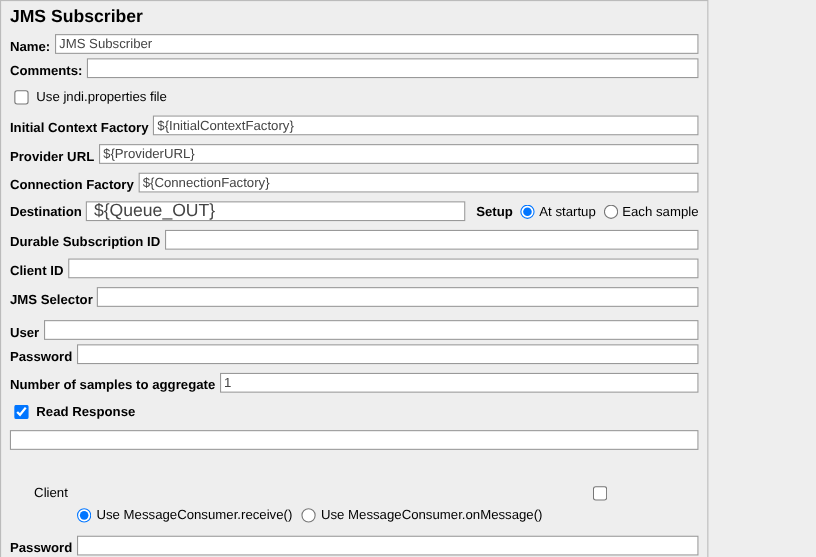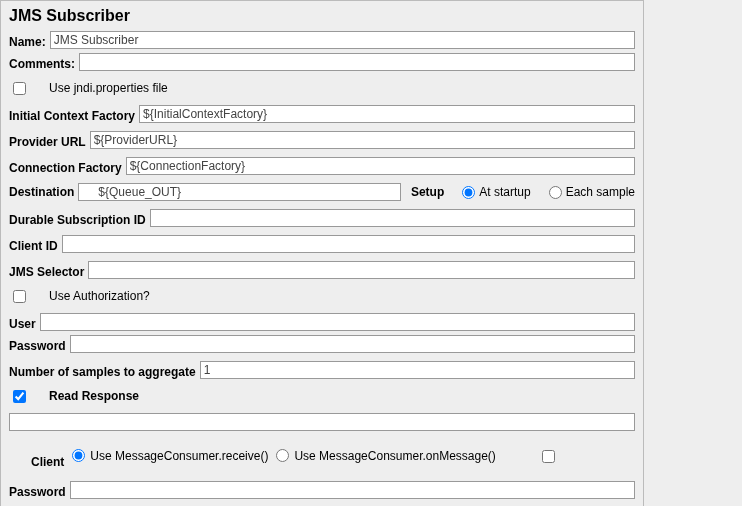--- a/index.html
+++ b/index.html
@@ -49,57 +49,56 @@
     padding: 4px 8px;
     gap: 4px;
   }
   .check-row input[type="checkbox"] {
     width: 13px;
     height: 13px;
     margin: 0 3px 0 4px;
   }
   .check-row .chk-label {
     font-weight: normal;
-    margin-left: 16px;
   }
   .destination-row {
     display: flex;
     align-items: center;
     padding: 2px 8px;
     gap: 4px;
   }
   .destination-row .lbl { font-weight: bold; white-space: nowrap; }
   .destination-row input[type="text"] {
     flex: 1;
     height: 18px;
     border: 1px solid #999;
     background: #fff;
     font-family: Arial, Helvetica, sans-serif;
-    font-size: 12px;
-    padding: 1px 19px;
+    font-size: 16px;
+    padding: 1px 6px;
     color: #444;
   }
   .setup-group {
     display: flex;
     align-items: center;
-    gap: 16px;
+    gap: 5px;
     white-space: nowrap;
     padding-left: 6px;
   }
   .setup-group .setup-lbl { font-weight: bold; }
   .setup-group label { font-weight: normal; display: flex; align-items: center; gap: 2px; }
   .setup-group input[type="radio"] { margin: 0 2px; }
   .client-row {
     display: flex;
     align-items: center;
     padding: 6px 8px 6px 30px;
     gap: 6px;
   }
-  .client-row .client-lbl { font-weight: bold; margin-top: 12px; }
-  .client-row label { font-weight: normal; display: flex; align-items: flex-start; gap: 3px; white-space: nowrap; }
+  .client-row .client-lbl { font-weight: normal; }
+  .client-row label { font-weight: normal; display: flex; align-items: flex-end; gap: 3px; white-space: nowrap; margin-top: 40px; }
   .client-row input[type="radio"] { margin: 0 2px; }
   .stop-group {
     display: flex;
     align-items: center;
     gap: 4px;
     margin-left: 40px;
   }
   .stop-group input[type="checkbox"] { width: 13px; height: 13px; margin: 0 3px 0 0; }
   .spacer { height: 4px; }
 </style>
@@ -182,24 +181,20 @@
 
   <div class="spacer"></div>
 
   <div class="row">
     <label class="lbl">JMS Selector</label>
     <input type="text" value="" style="">
   </div>
 
   <div class="spacer"></div>
 
-  <div class="check-row">
-    <input type="checkbox" id="auth" style="">
-    <label for="auth" class="chk-label">Use Authorization?</label>
-  </div>
 
   <div class="spacer"></div>
 
   <div class="row">
     <label class="lbl">User</label>
     <input type="text" value="" style="">
   </div>
 
   <div class="row">
     <label class="lbl">Password</label>

